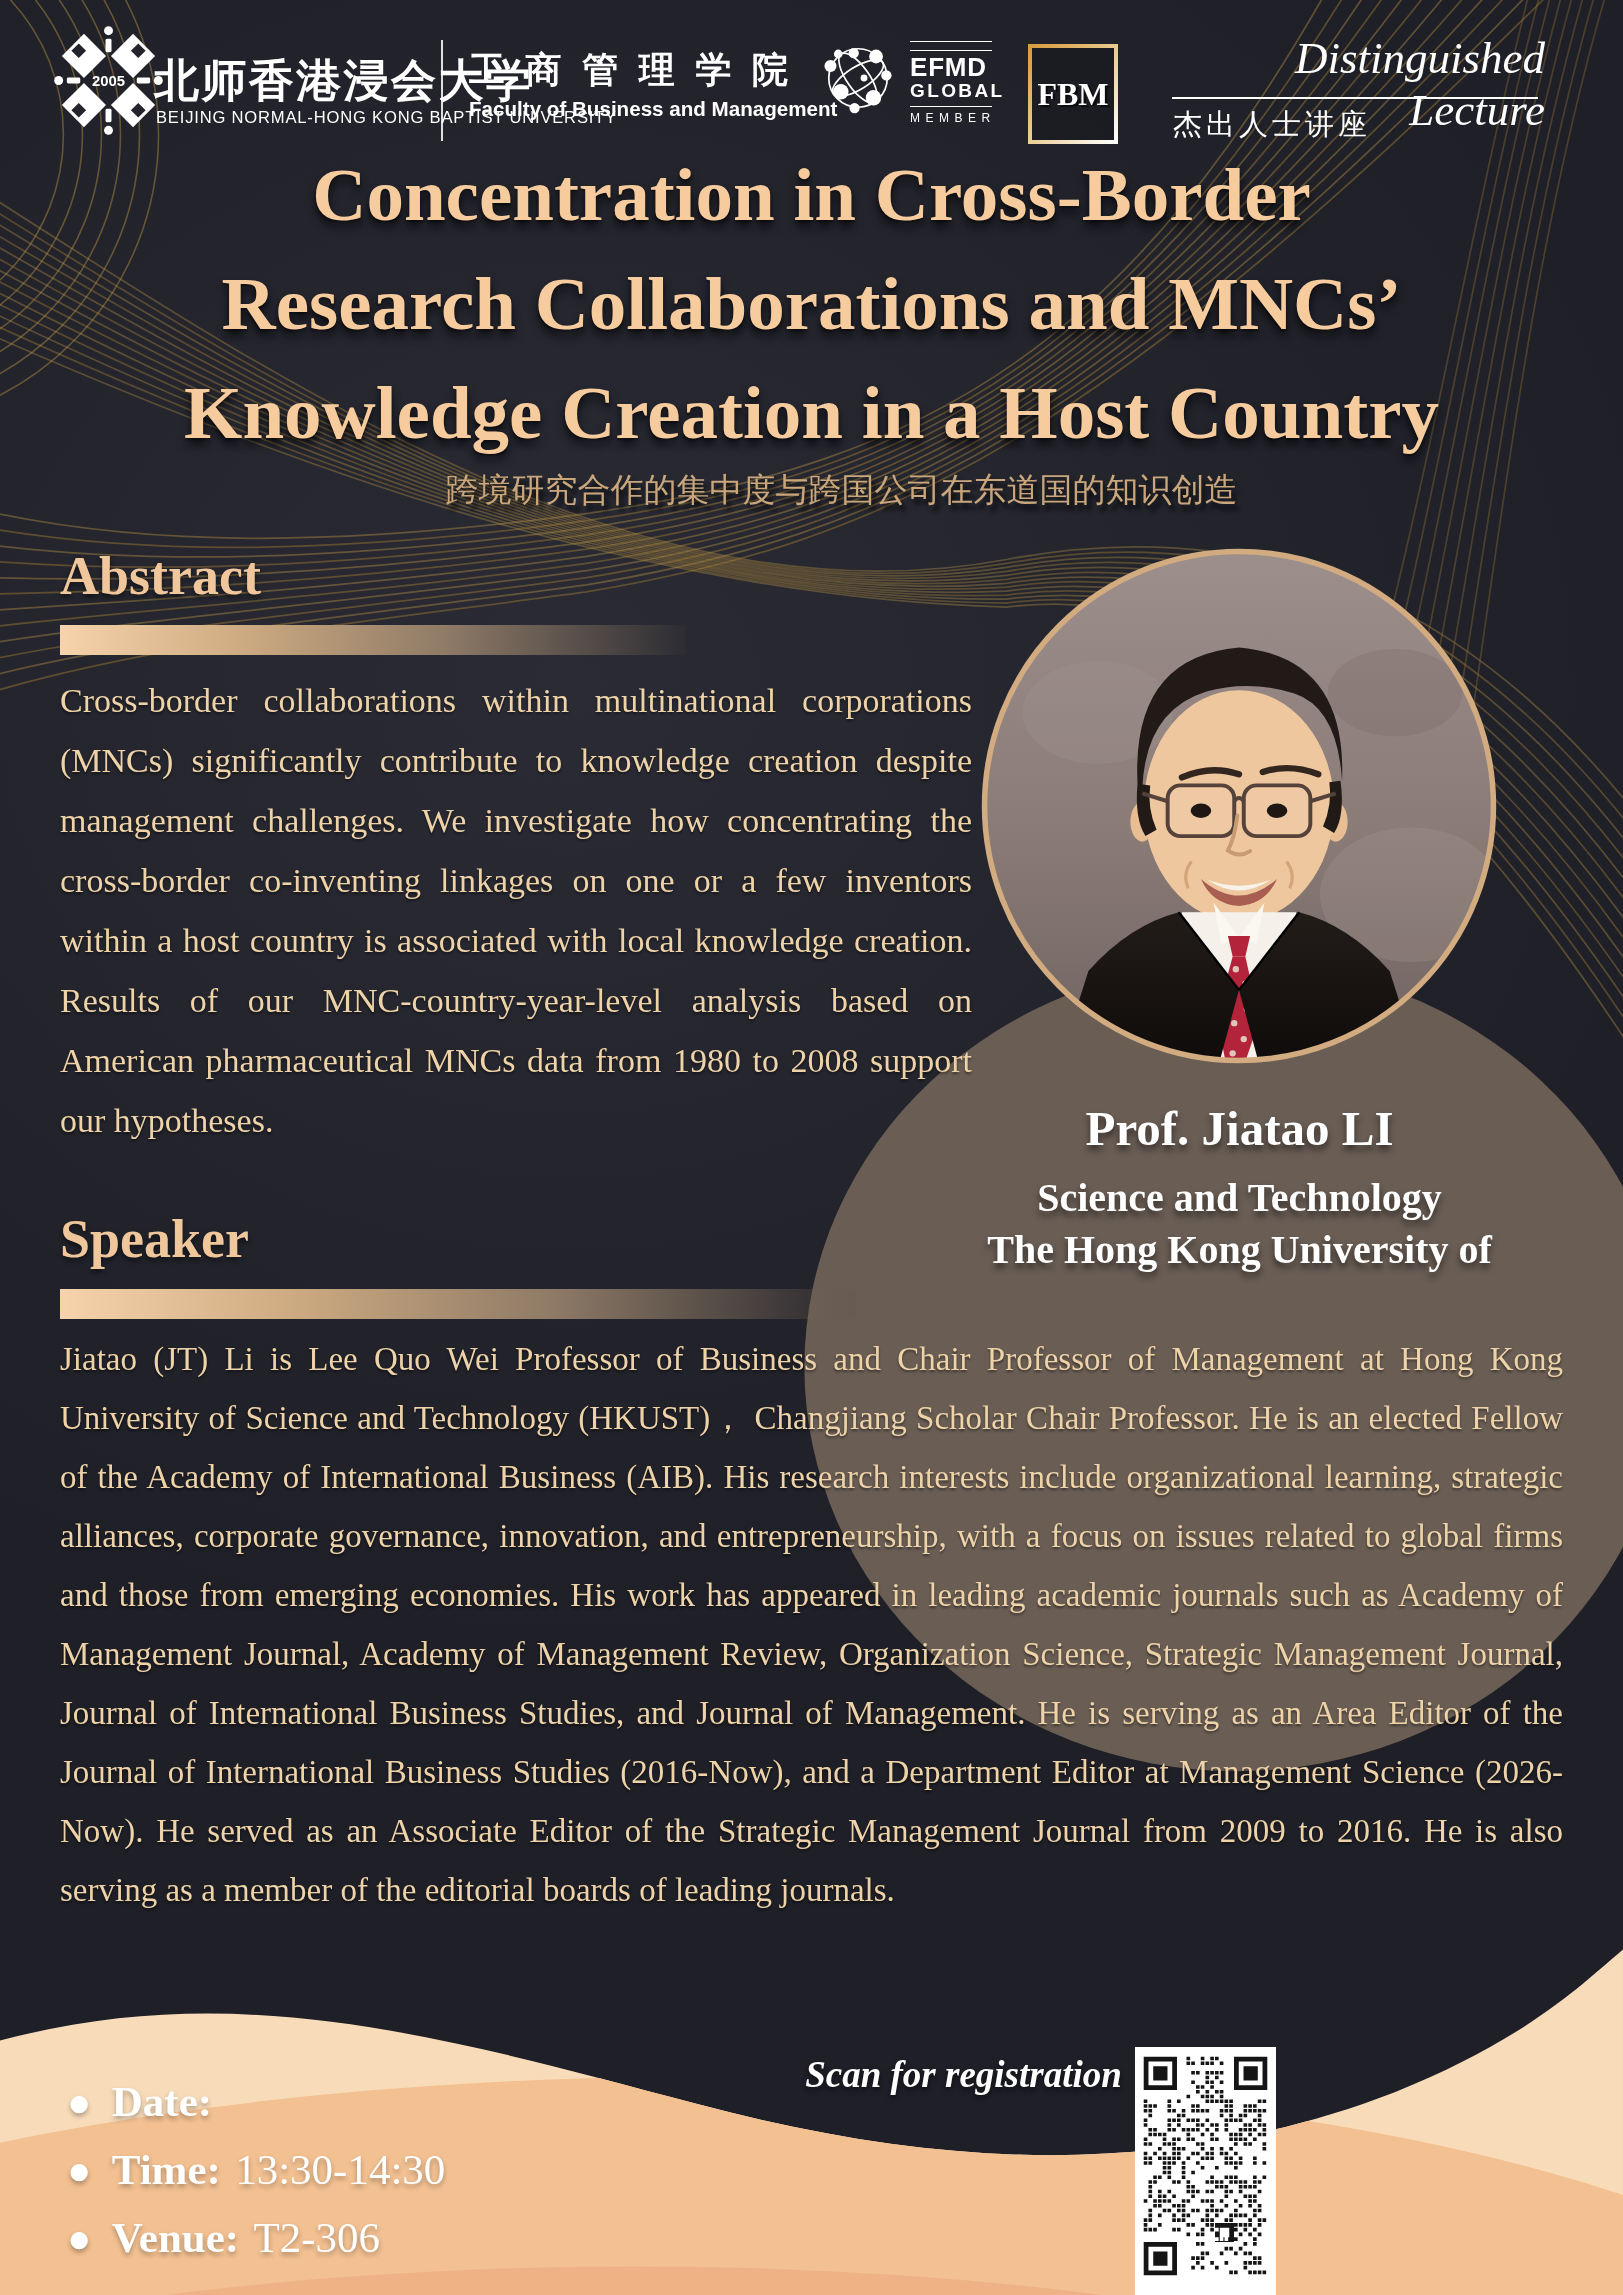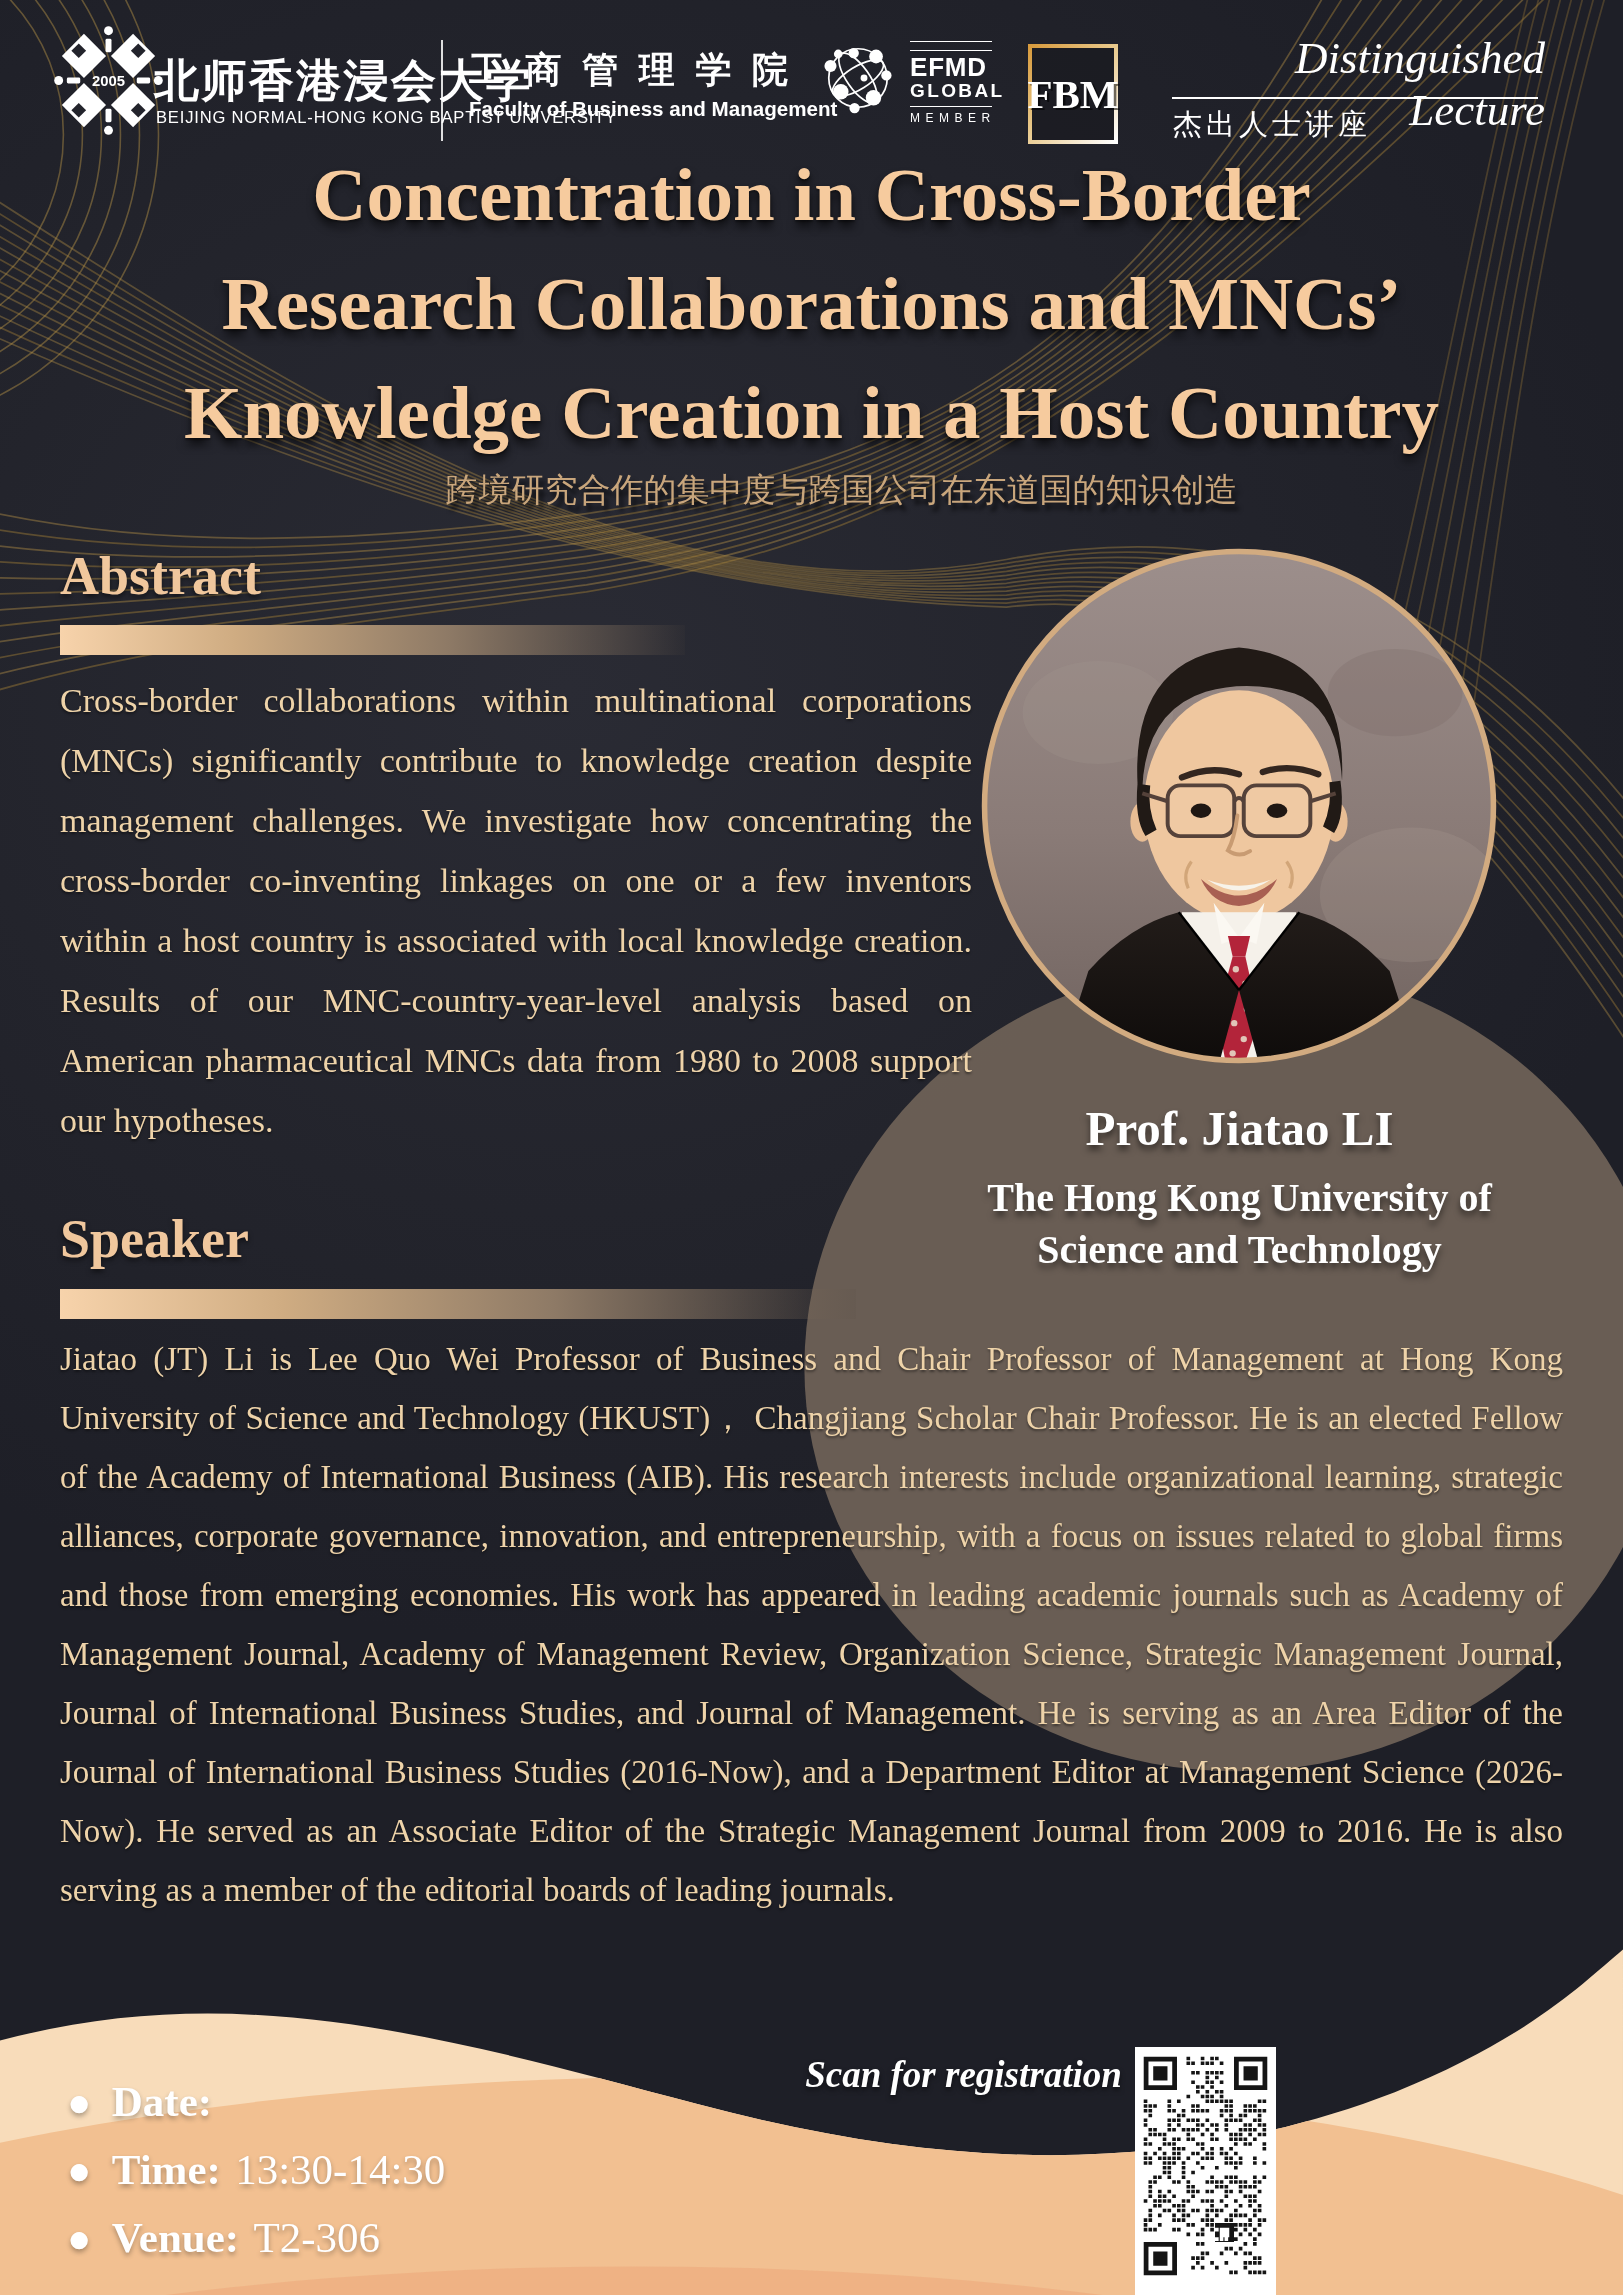--- a/index.html
+++ b/index.html
@@ -27,21 +27,21 @@
   .efmd-icon{left:815px;top:35px;}
   .efmd-text{left:910px;top:41px;color:#fff;font-family:"Liberation Sans",sans-serif;width:95px;}
   .efmd-rules{height:8px;border-top:1.6px solid #fff;border-bottom:1.6px solid #fff;width:82px;margin-bottom:3.2px;}
   .efmd-name{font-size:26px;font-weight:700;line-height:27px;letter-spacing:0.8px;}
   .efmd-global{font-size:19px;font-weight:700;letter-spacing:2.4px;line-height:20.6px;}
   .efmd-rule2{width:82px;height:1.6px;background:#fff;margin:4px 0 3.2px 0;}
   .efmd-member{font-size:12px;letter-spacing:5.5px;}
   .fbm-box{left:1028px;top:44px;width:82px;height:92px;border:4px solid;
     border-image:linear-gradient(135deg,#d89b3e 0%,#e8c788 45%,#ffffff 100%) 1;
     display:flex;align-items:center;justify-content:center;background:rgba(0,0,0,.15);}
-  .fbm-label{font-size:41px;font-weight:700;color:#fff;text-shadow:2.4px 2.4px 0 rgba(0,0,0,.55);}
+  .fbm-label{font-size:32px;font-weight:700;color:#fff;text-shadow:2.4px 2.4px 0 rgba(0,0,0,.55);}
   .series-en{left:1165px;top:32px;width:380px;text-align:right;font-size:45px;font-style:italic;color:#fff;}
   .series-rule{left:1172px;top:97px;width:366px;height:1.6px;background:#fff;}
   .series-cn{left:1173px;top:105px;font-size:29px;color:#fff;letter-spacing:4px;font-family:"Liberation Sans",sans-serif;}
 
   
   .title{left:0;top:140px;width:1623px;text-align:center;z-index:3;
     font-size:75px;font-weight:700;line-height:109px;color:#f6cb9e;
     text-shadow:0 7.1px 8px rgba(0,0,0,.6),0 1.6px 2.4px rgba(0,0,0,.45);}
   .subtitle-cn{left:0;top:468px;width:1623px;text-align:center;z-index:3;
     font-size:33px;font-weight:400;color:#c9a67c;font-family:"Liberation Sans",sans-serif;
@@ -295,22 +295,22 @@
       <path d="M556 656 L518 536 Q466 478 404 462 L328 560 L354 656 Z" fill="url(#suit)"></path>
       <path d="M252 462 L328 560" stroke="#000" stroke-width="3"></path>
       <path d="M404 462 L328 560" stroke="#000" stroke-width="3"></path>
     </g>
     <circle cx="328" cy="328" r="321" fill="none" stroke="#d2ab80" stroke-width="7"></circle>
   </svg>
 </div>
 
 <div class="abs speaker-name">Prof. Jiatao LI</div>
 <div class="abs speaker-affil">
+  <div>Science and Technology</div>
   <div>The Hong Kong University of</div>
-  <div>Science and Technology</div>
 </div>
 
 <div class="abs sec-heading" id="speaker-heading">Speaker</div>
 <div class="abs sec-bar" id="speaker-bar"></div>
 <div class="abs body-text" id="speaker-bio">Jiatao (JT) Li is Lee Quo Wei Professor of Business and Chair Professor of Management at Hong Kong University of Science and Technology (HKUST)， Changjiang Scholar Chair Professor. He is an elected Fellow of the Academy of International Business (AIB). His research interests include organizational learning, strategic alliances, corporate governance, innovation, and entrepreneurship, with a focus on issues related to global firms and those from emerging economies. His work has appeared in leading academic journals such as Academy of Management Journal, Academy of Management Review, Organization Science, Strategic Management Journal, Journal of International Business Studies, and Journal of Management. He is serving as an Area Editor of the Journal of International Business Studies (2016-Now), and a Department Editor at Management Science (2026-Now). He served as an Associate Editor of the Strategic Management Journal from 2009 to 2016. He is also serving as a member of the editorial boards of leading journals.</div>
 
 <div class="abs scan-label">Scan for registration</div>
 
 <div class="abs qr-panel">
   <svg width="141" height="249" viewBox="0 0 178 314">

